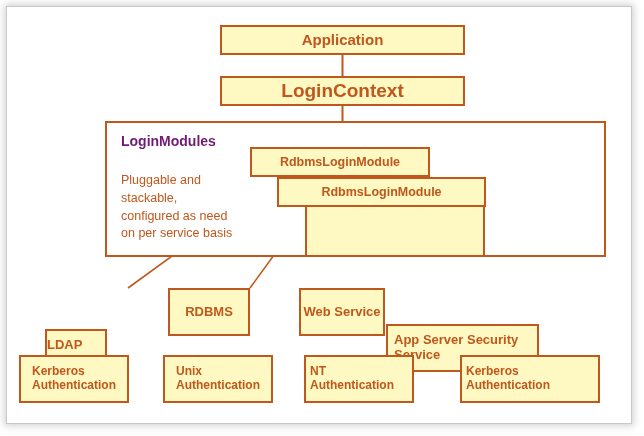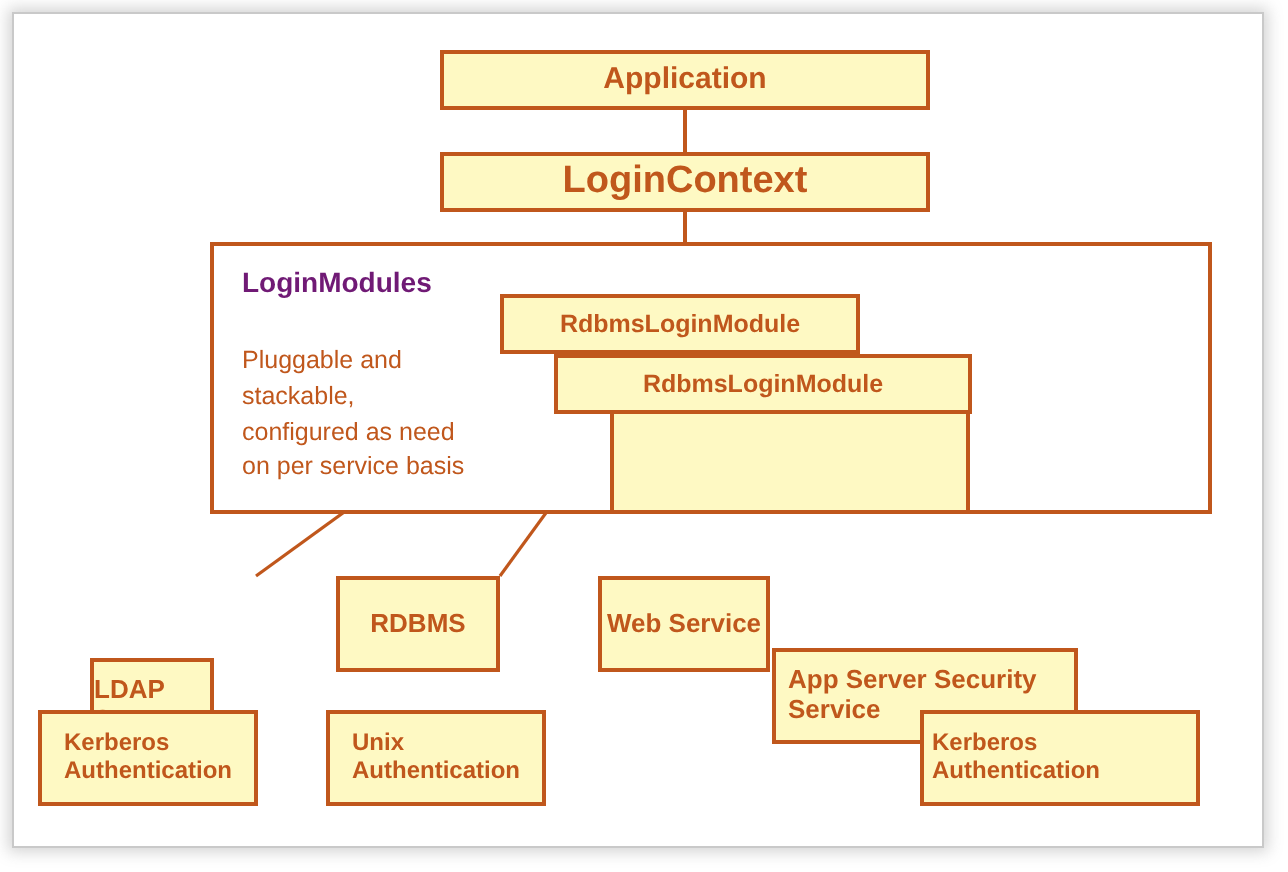--- a/index.html
+++ b/index.html
@@ -161,19 +161,22 @@
     </div>
 
     <div class="box" style="left:19px; top:355px; width:110px; height:48px; font-size:12px; padding:0 22px;">
       <span>Kerberos Authentication</span>
     </div>
 
     <div class="box" style="left:163px; top:355px; width:110px; height:48px; font-size:12px; padding:0 20px;">
       <span>Unix Authentication</span>
     </div>
 
+    <div class="box" style="left:304px; top:355px; width:110px; height:48px; font-size:12px; padding:0 4px;">
+      <span>NT Authentication</span>
+    </div>
 
     <div class="box" style="left:460px; top:355px; width:140px; height:48px; font-size:12px; padding:0 4px;">
       <span>Kerberos Authentication</span>
     </div>
 
   </div>
 </div>
 
 </body></html>

